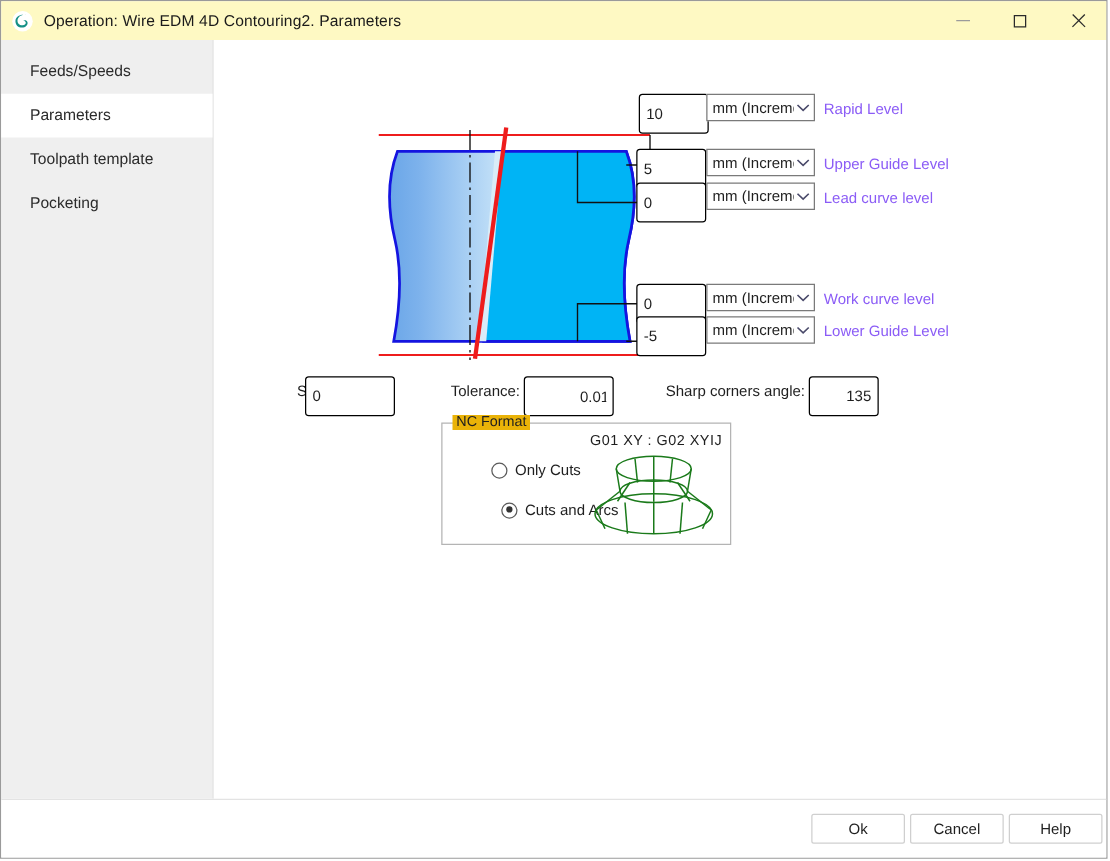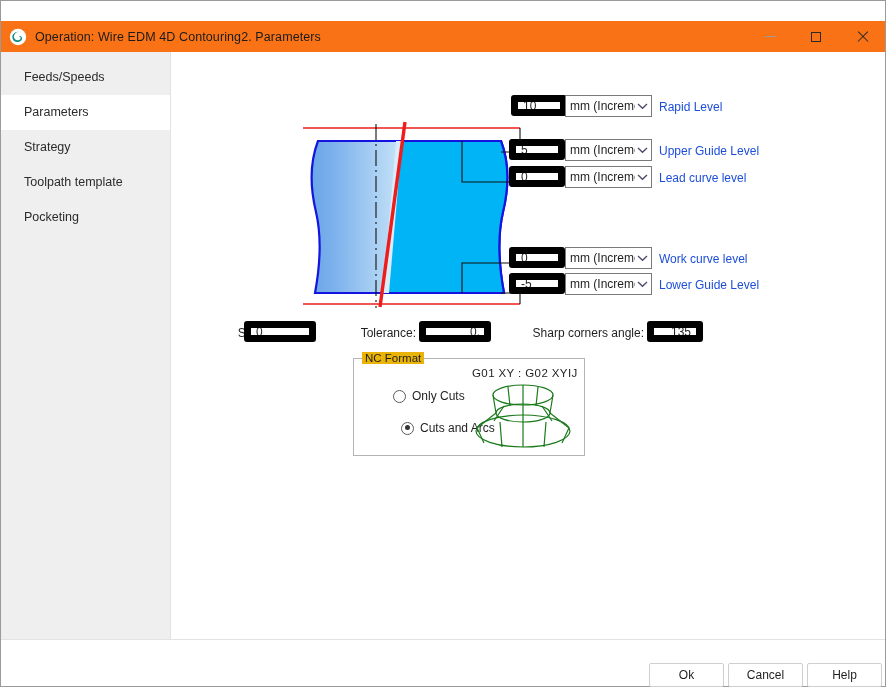--- a/index.html
+++ b/index.html
@@ -24,25 +24,24 @@
     box-sizing: border-box;
     background: #ffffff;
     display: flex;
     flex-direction: column;
   }
 
   
   .titlebar {
     height: 31px;
     min-height: 31px;
-    background: #f97316;
+    background: #fef9c3;
     display: flex;
     align-items: center;
     position: relative;
-    margin-top: 20px;
   }
   .app-icon {
     width: 18px;
     height: 18px;
     margin-left: 8px;
     margin-right: 8px;
     flex: 0 0 auto;
   }
   .title-text {
     font-size: 12.5px;
@@ -123,22 +122,22 @@
 
   .content {
     flex: 1 1 auto;
     position: relative;
     background: #ffffff;
   }
 
   
   .txtbox {
     position: absolute;
-    height: 21px;
-    border: 7px solid #000000;
+    height: 32px;
+    border: 1px solid #000000;
     border-radius: 3px;
     background: #ffffff;
     font-family: "Liberation Sans", sans-serif;
     font-size: 12px;
     color: #1f1f1f;
     padding: 0 5px;
     box-sizing: border-box;
     line-height: 19px;
     outline: none;
   }
@@ -166,21 +165,21 @@
     height: 22px;
     display: flex;
     align-items: center;
     justify-content: center;
   }
   .chev svg { display: block; }
 
   .fld-label {
     position: absolute;
     font-size: 12px;
-    color: #1d4ed8;
+    color: #8b5cf6;
     white-space: nowrap;
     line-height: 14px;
   }
   .inline-label {
     position: absolute;
     font-size: 12px;
     color: #1f1f1f;
     white-space: nowrap;
     line-height: 14px;
     text-align: right;
@@ -267,21 +266,20 @@
     width: 75px;
     height: 24px;
     border: 1px solid #cfcfcf;
     border-radius: 2px;
     background: #ffffff;
     font-family: "Liberation Sans", sans-serif;
     font-size: 12px;
     color: #1f1f1f;
     cursor: default;
     padding: 0;
-    margin-top: 12px;
   }
 </style>
 </head>
 <body>
 
 <div class="window">
 
   <div class="titlebar">
     <span class="app-icon">
       <svg width="18" height="18" viewBox="0 0 18 18">
@@ -306,21 +304,20 @@
         <span class="close-glyph"></span>
       </div>
     </div>
   </div>
 
   <div class="body-area">
 
     <div class="sidebar">
       <div class="side-item">Feeds/Speeds</div>
       <div class="side-item selected">Parameters</div>
-      <div class="side-item">Strategy</div>
       <div class="side-item">Toolpath template</div>
       <div class="side-item">Pocketing</div>
     </div>
 
     <div class="content">
 
       <svg class="diagram" width="420" height="270" viewBox="0 0 420 270">
         <defs>
           <linearGradient id="bodyGrad" x1="0" y1="0" x2="1" y2="0">
             <stop offset="0" stop-color="#6aa6e8"></stop>

